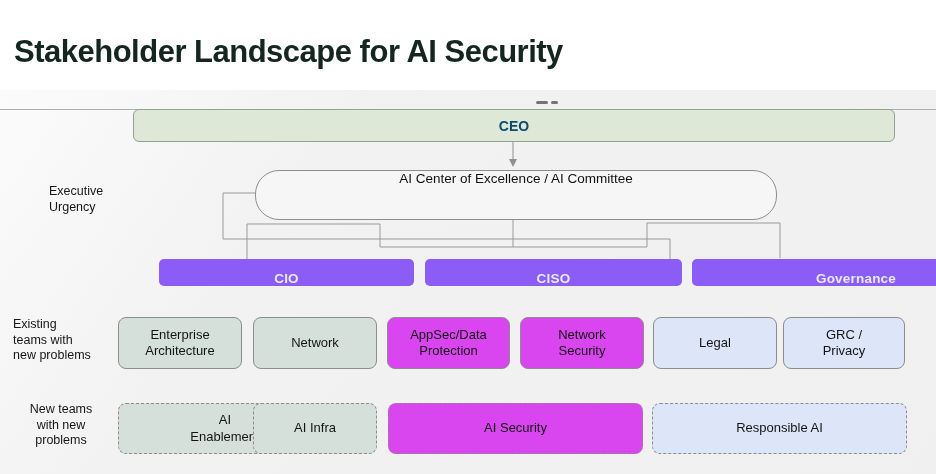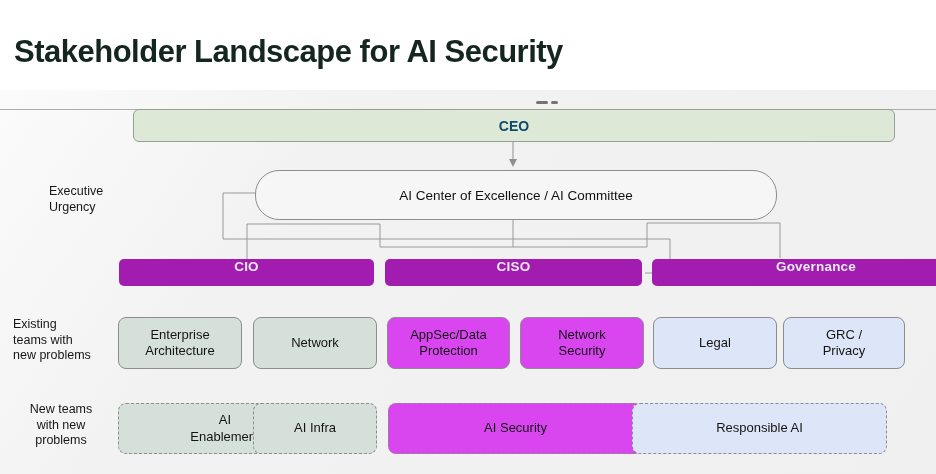--- a/index.html
+++ b/index.html
@@ -28,29 +28,29 @@
   .ceo-box{
     left:133px;top:109px;width:760px;height:31px;z-index:3;
     background:#dde8d6;border:1px solid #93a093;border-radius:6px;
     display:flex;align-items:center;justify-content:center;
     font-size:14px;font-weight:700;color:#0c4a6e;
   }
   
   .pill{
     left:255px;top:170px;width:520px;height:48px;z-index:3;
     background:#f5f6f5;border:1px solid #8d8d8d;border-radius:24px;
-    display:flex;align-items:center;justify-content:center;
+    display:flex;justify-content:center;
     font-size:13.5px;color:#111;
   }
   
   .bar{
     top:259px;height:27px;z-index:3;
-    background:#a21caf;border-radius:5px;
-    display:flex;align-items:flex-start;justify-content:center;
-    font-size:13.5px;font-weight:700;color:#e7eaf3;letter-spacing:.2px;
+    background:#8b5cf6;border-radius:5px;
+    display:flex;align-items:flex-end;justify-content:center;
+    font-size:13.5px;font-weight:700;color:#e7eaf3;letter-spacing:.2px;margin-left:40px;
   }
   .bar-cio{left:119px;width:255px;}
   .bar-ciso{left:385px;width:257px;}
   .bar-gov{left:652px;width:256px;padding-left:36px;}
   
   .team-box{
     z-index:3;border:1px solid #8c8c8c;border-radius:8px;
     display:flex;align-items:center;justify-content:center;text-align:center;
     font-size:13px;color:#141414;line-height:1.25;white-space:pre-line;
   }
@@ -127,13 +127,13 @@
 <div class="abs team-box row-existing c-purple" style="left:520px;width:122px;"><span>Network
 Security</span></div>
 <div class="abs team-box row-existing c-blue" style="left:653px;width:122px;"><span>Legal</span></div>
 <div class="abs team-box row-existing c-blue" style="left:783px;width:120px;"><span>GRC /
 Privacy</span></div>
 
 <div class="abs team-box row-new c-green" style="left:118px;width:122px;padding-left:45px;"><span>AI
 Enablement</span></div>
 <div class="abs team-box row-new c-green" style="left:253px;width:122px;"><span>AI Infra</span></div>
 <div class="abs team-box row-new c-purple" style="left:388px;width:253px;"><span>AI Security</span></div>
-<div class="abs team-box row-new c-blue" style="left:632px;width:253px;text-align:center;"><span>Responsible AI</span></div>
+<div class="abs team-box row-new c-blue" style="left:652px;width:253px;text-align:center;"><span>Responsible AI</span></div>
 
 </body></html>

